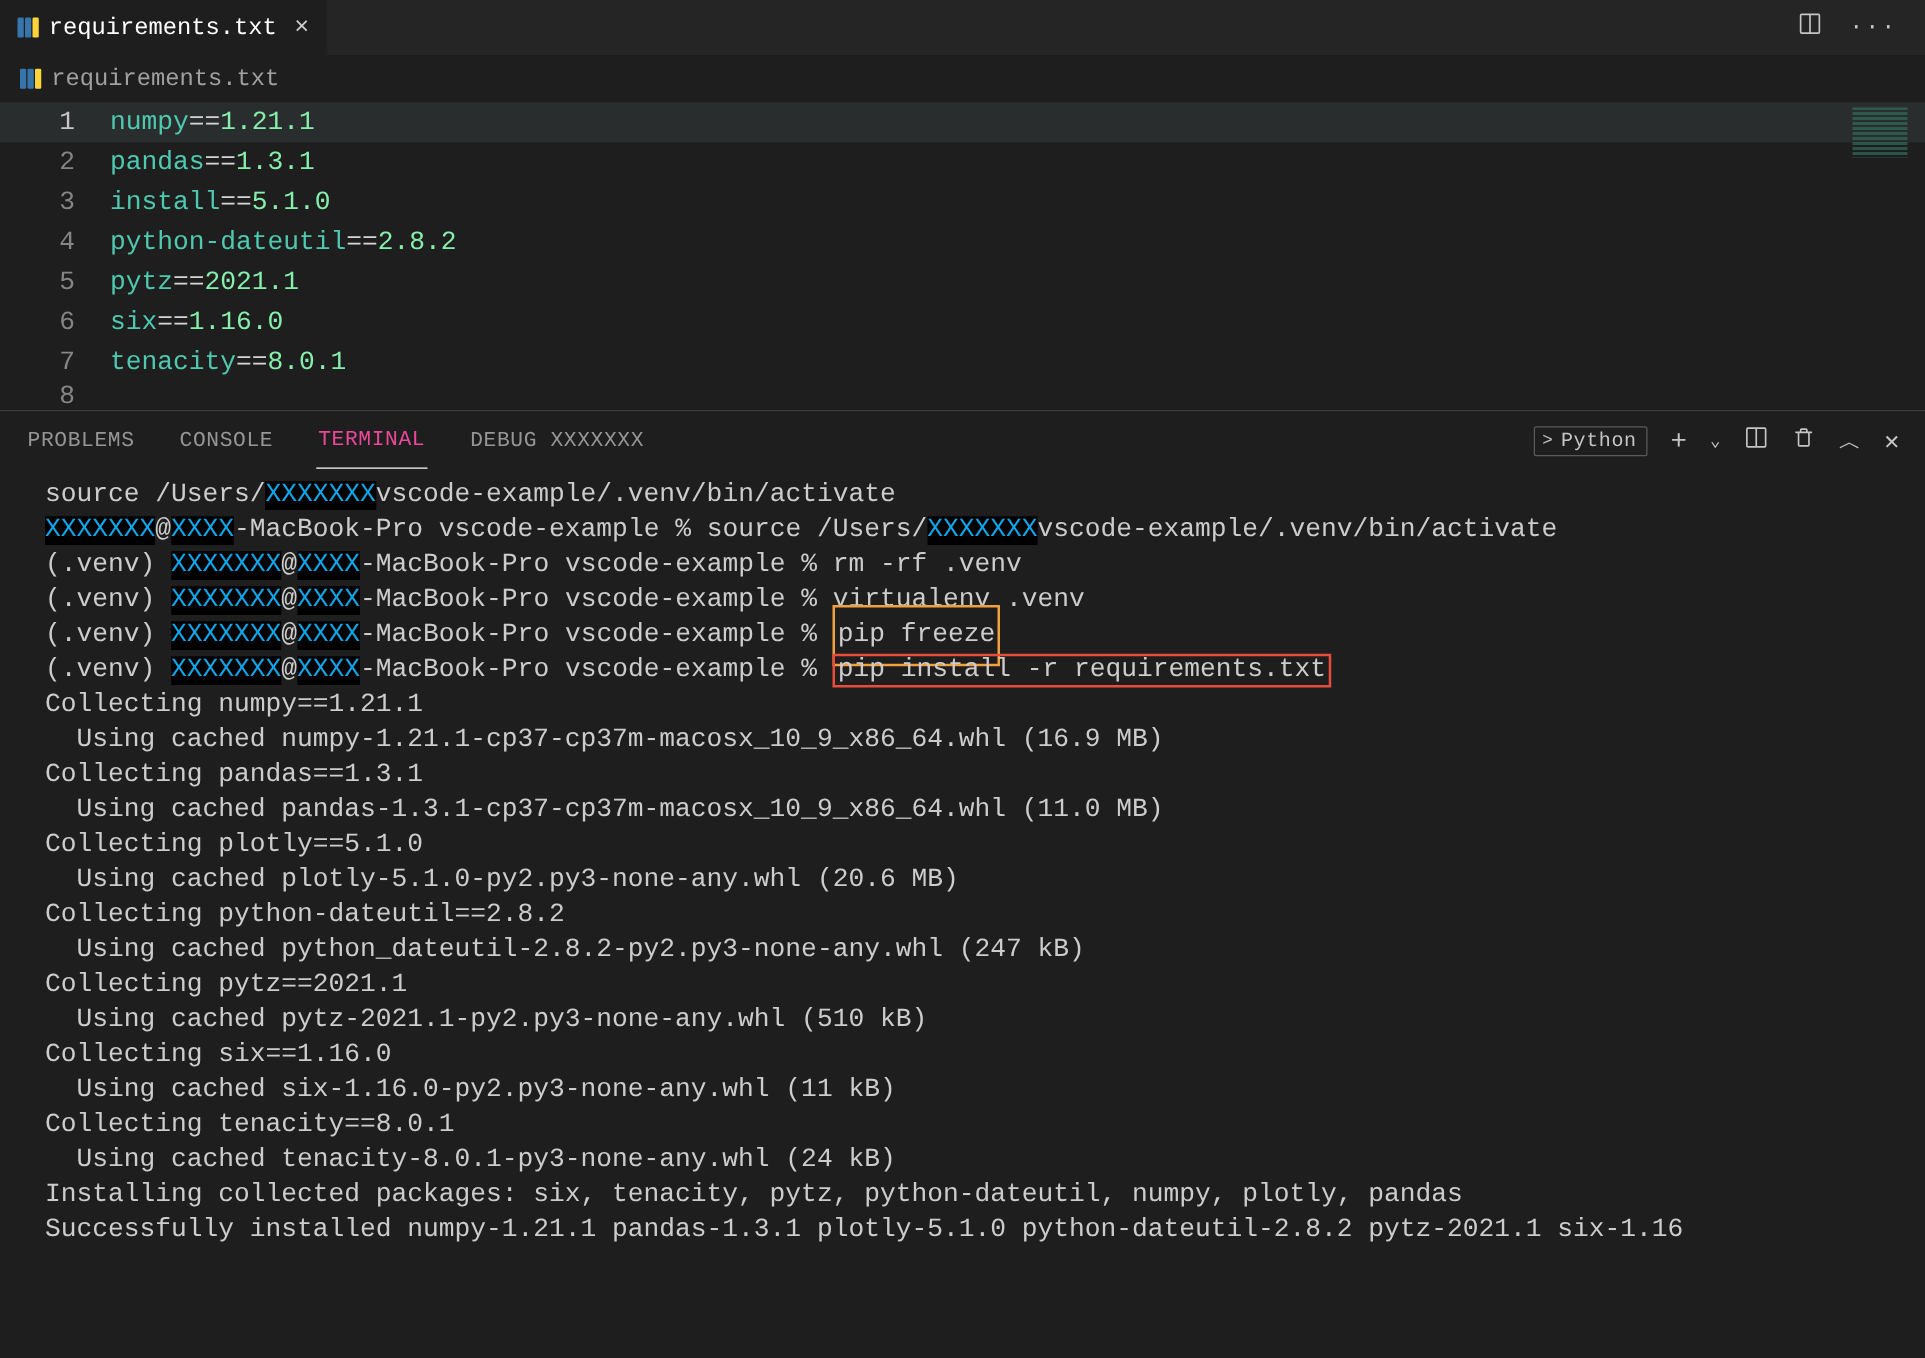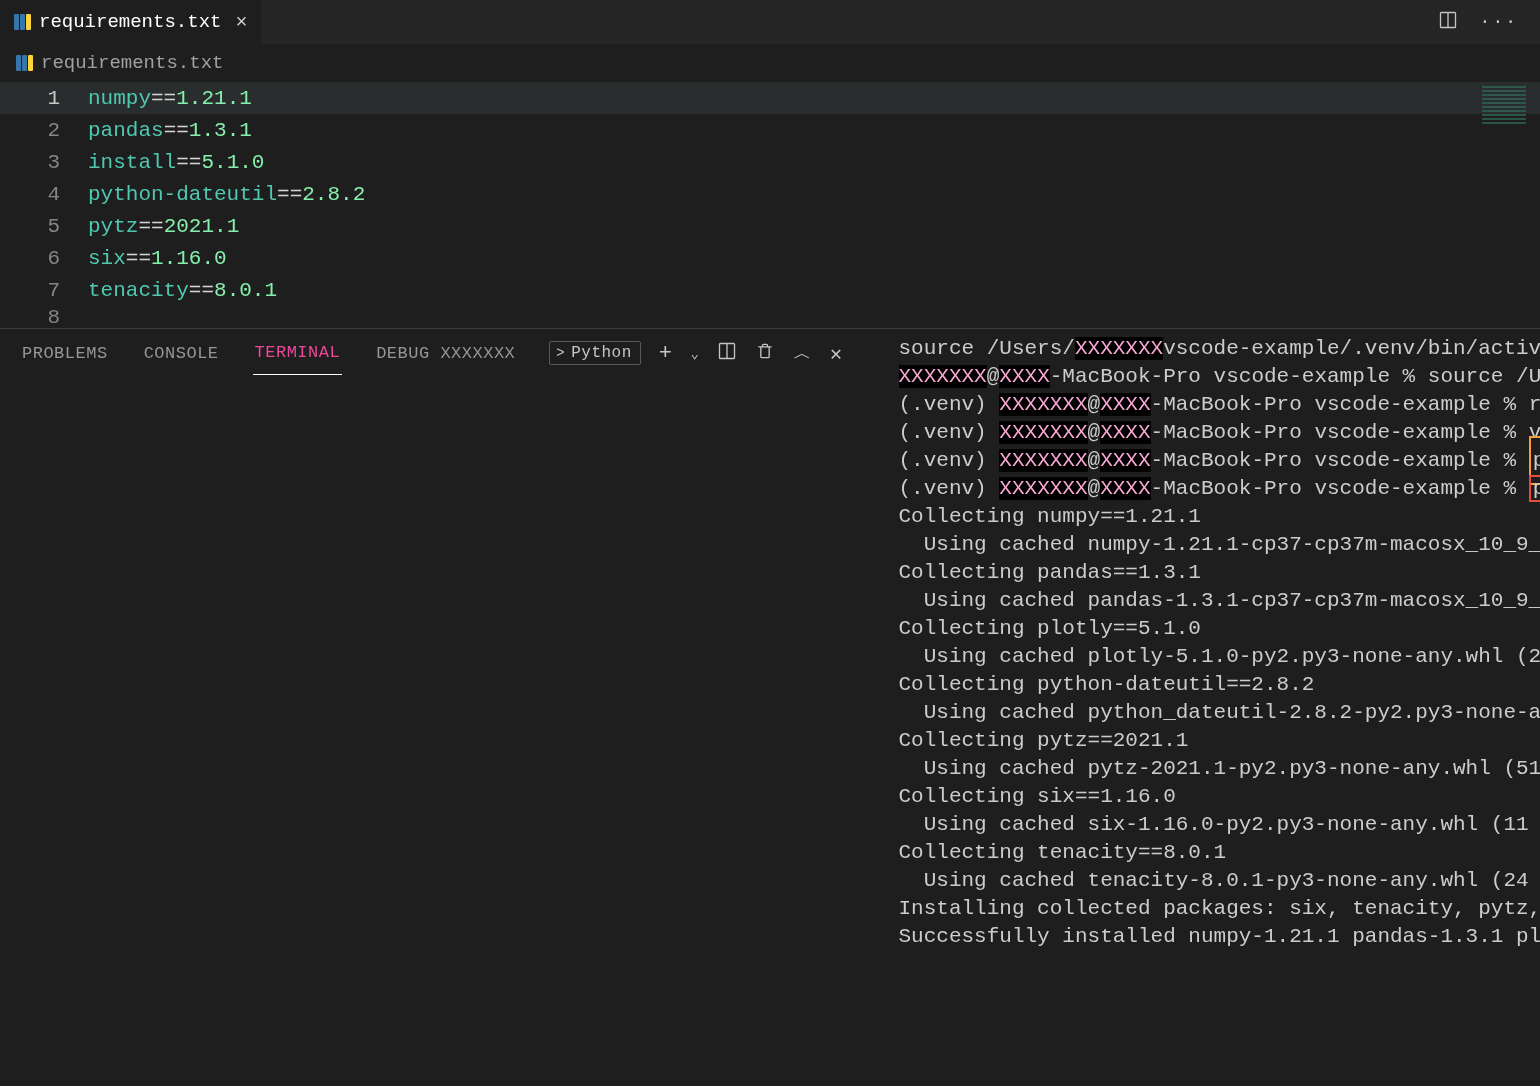--- a/index.html
+++ b/index.html
@@ -97,21 +97,21 @@
       #2f6b59 0 2px, transparent 2px 4px
     );
     opacity:0.7;
   }
 
   
   .panel {
     border-top: 1px solid #3c3c3c;
     flex: 1;
     display:flex;
-    flex-direction:row;
+    flex-direction:column;
     min-height:0;
   }
   .panel-tabs {
     display:flex;
     align-items:center;
     padding: 0 20px;
     height: 48px;
     font-size: 17px;
     letter-spacing: 0.5px;
     color:#969696;
@@ -146,21 +146,21 @@
   
   .terminal {
     flex:1;
     padding: 6px 20px 0 36px;
     font-size: 21px;
     line-height: 28px;
     color:#cccccc;
     white-space: pre;
     overflow:hidden;
   }
-  .redact { background:#000000; color:#f9a8d4; }
+  .redact { background:#000000; color:#0ea5e9; }
   .hl-orange { border:2px solid #f2a03d; padding:11px 2px; }
   .hl-red    { border:2px solid #e84c3d; padding:0 2px; }
 </style>
 </head>
 <body>
 
 <div class="tab-bar">
   <div class="tab">
     <span class="pip-icon">
       <span class="bar1"></span>

